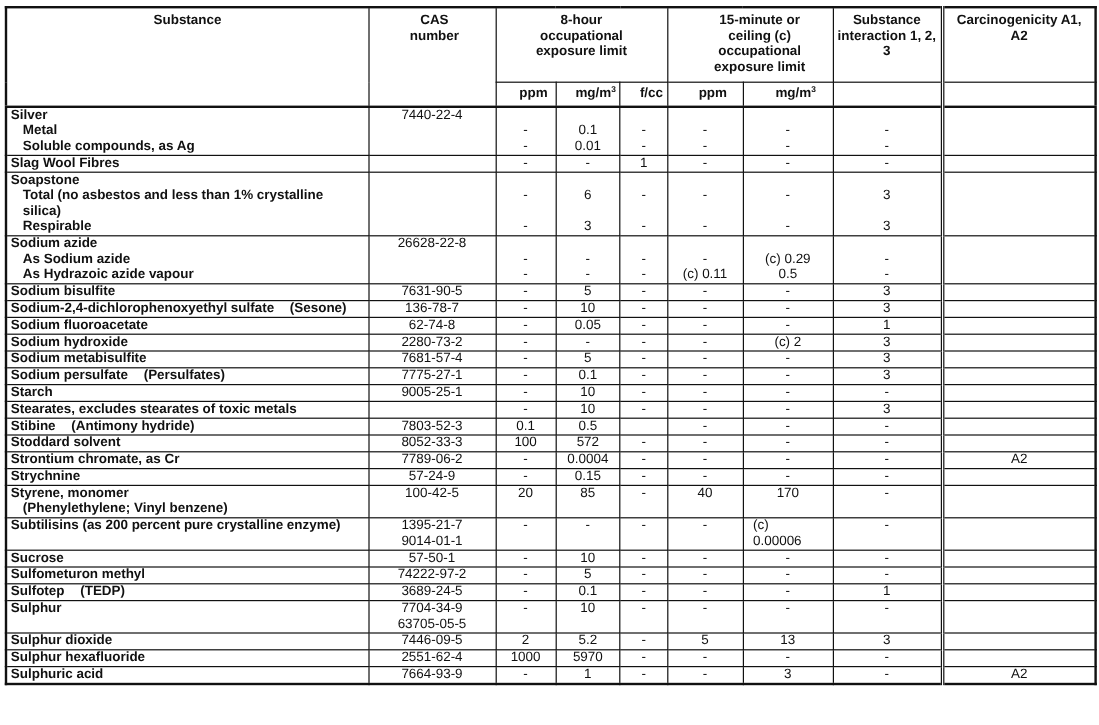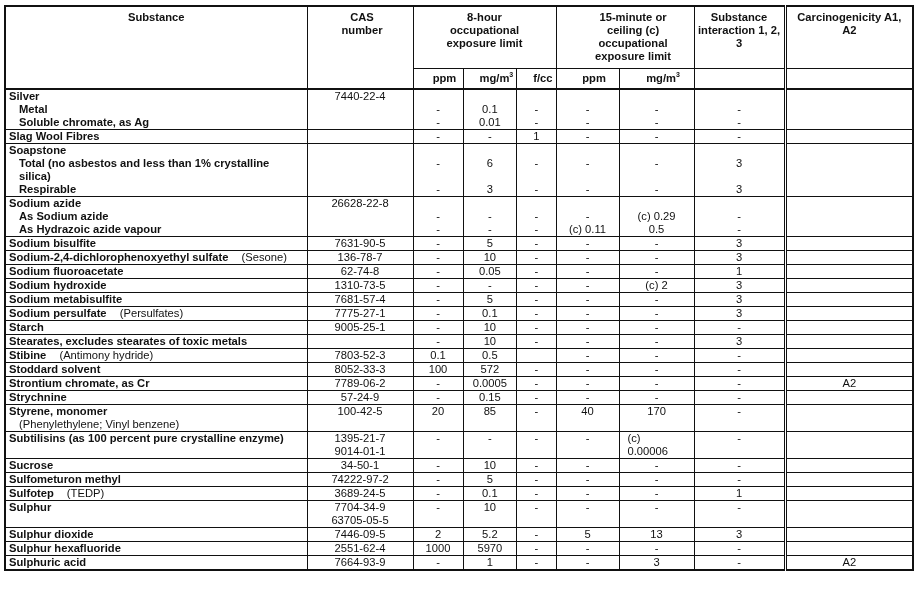--- a/index.html
+++ b/index.html
@@ -6,21 +6,21 @@
   body { width:916px; height:604px; overflow:hidden; font-family:"Liberation Sans", sans-serif; color:#111; }
   #wrap { position:absolute; left:4px; top:5px; }
   table { border-collapse:collapse; font-size:11.2px; line-height:13px; table-layout:fixed; }
   td, th { border:1px solid #111; padding:0 3px; vertical-align:top; }
   th { font-weight:bold; text-align:center; }
   thead tr.h1 th { height:57px; padding-top:4px; }
   thead tr.h2 th { height:19px; vertical-align:middle;padding-left:16px; }
   thead { border-bottom:2px solid #111; }
   table { border:2px solid #111; }
   td.sub { text-align:left; font-weight:bold;margin-left:36px; }
-  td.sub .norm { font-weight:normal;padding-left:10px; }
+  td.sub .norm { font-weight:bold;padding-left:10px; }
   td.sub .ind { padding-left:10px; }
   td.c { text-align:center; }
   td.carc, th.carc { border-left:3px double #111; }
   .bot { vertical-align:bottom; }
   sup { font-size:7px; line-height:0; }
 </style>
 </head>
 <body>
 
 <div id="wrap">
@@ -50,21 +50,21 @@
       <th><span>mg/m</span><sup>3</sup></th>
       <th>f/cc</th>
       <th>ppm</th>
       <th><span>mg/m</span><sup>3</sup></th>
       <th></th>
       <th class="carc"></th>
     </tr>
   </thead>
   <tbody id="tbody">
         <tr>
-          <td class="sub"><span>Silver</span><div class="ind">Metal</div><div class="ind">Soluble chromate, as Ag</div></td>
+          <td class="sub"><span>Silver</span><div class="ind">Metal</div><div class="ind">Soluble compounds, as Ag</div></td>
           <td class="c">
             <div>7440-22-4</div>
           </td>
           <td class="c bot">
             <div style="height:13px"></div>
             <div>-</div>
             <div>-</div>
           </td>
           <td class="c bot">
             <div style="height:13px"></div>
@@ -269,21 +269,21 @@
             <div>-</div>
           </td>
           <td class="c">
             <div>1</div>
           </td>
           <td class="c carc"></td>
         </tr>
         <tr>
           <td class="sub"><span>Sodium hydroxide</span></td>
           <td class="c">
-            <div>1310-73-5</div>
+            <div>2280-73-2</div>
           </td>
           <td class="c">
             <div>-</div>
           </td>
           <td class="c">
             <div>-</div>
           </td>
           <td class="c">
             <div>-</div>
           </td>
@@ -450,21 +450,21 @@
         </tr>
         <tr>
           <td class="sub"><span>Strontium chromate, as Cr</span></td>
           <td class="c">
             <div>7789-06-2</div>
           </td>
           <td class="c">
             <div>-</div>
           </td>
           <td class="c">
-            <div>0.0005</div>
+            <div>0.0004</div>
           </td>
           <td class="c">
             <div>-</div>
           </td>
           <td class="c">
             <div>-</div>
           </td>
           <td class="c">
             <div>-</div>
           </td>
@@ -517,21 +517,21 @@
           </td>
           <td class="c">
             <div>170</div>
           </td>
           <td class="c">
             <div>-</div>
           </td>
           <td class="c carc"></td>
         </tr>
         <tr>
-          <td class="sub"><span>Subtilisins (as 100 percent pure crystalline enzyme)</span></td>
+          <td class="sub"><span>Subtilisins (as 200 percent pure crystalline enzyme)</span></td>
           <td class="c">
             <div>1395-21-7</div>
             <div>9014-01-1</div>
           </td>
           <td class="c">
             <div>-</div>
           </td>
           <td class="c">
             <div>-</div>
           </td>
@@ -546,21 +546,21 @@
             <div>0.00006</div>
           </td>
           <td class="c">
             <div>-</div>
           </td>
           <td class="c carc"></td>
         </tr>
         <tr>
           <td class="sub"><span>Sucrose</span></td>
           <td class="c">
-            <div>34-50-1</div>
+            <div>57-50-1</div>
           </td>
           <td class="c">
             <div>-</div>
           </td>
           <td class="c">
             <div>10</div>
           </td>
           <td class="c">
             <div>-</div>
           </td>

